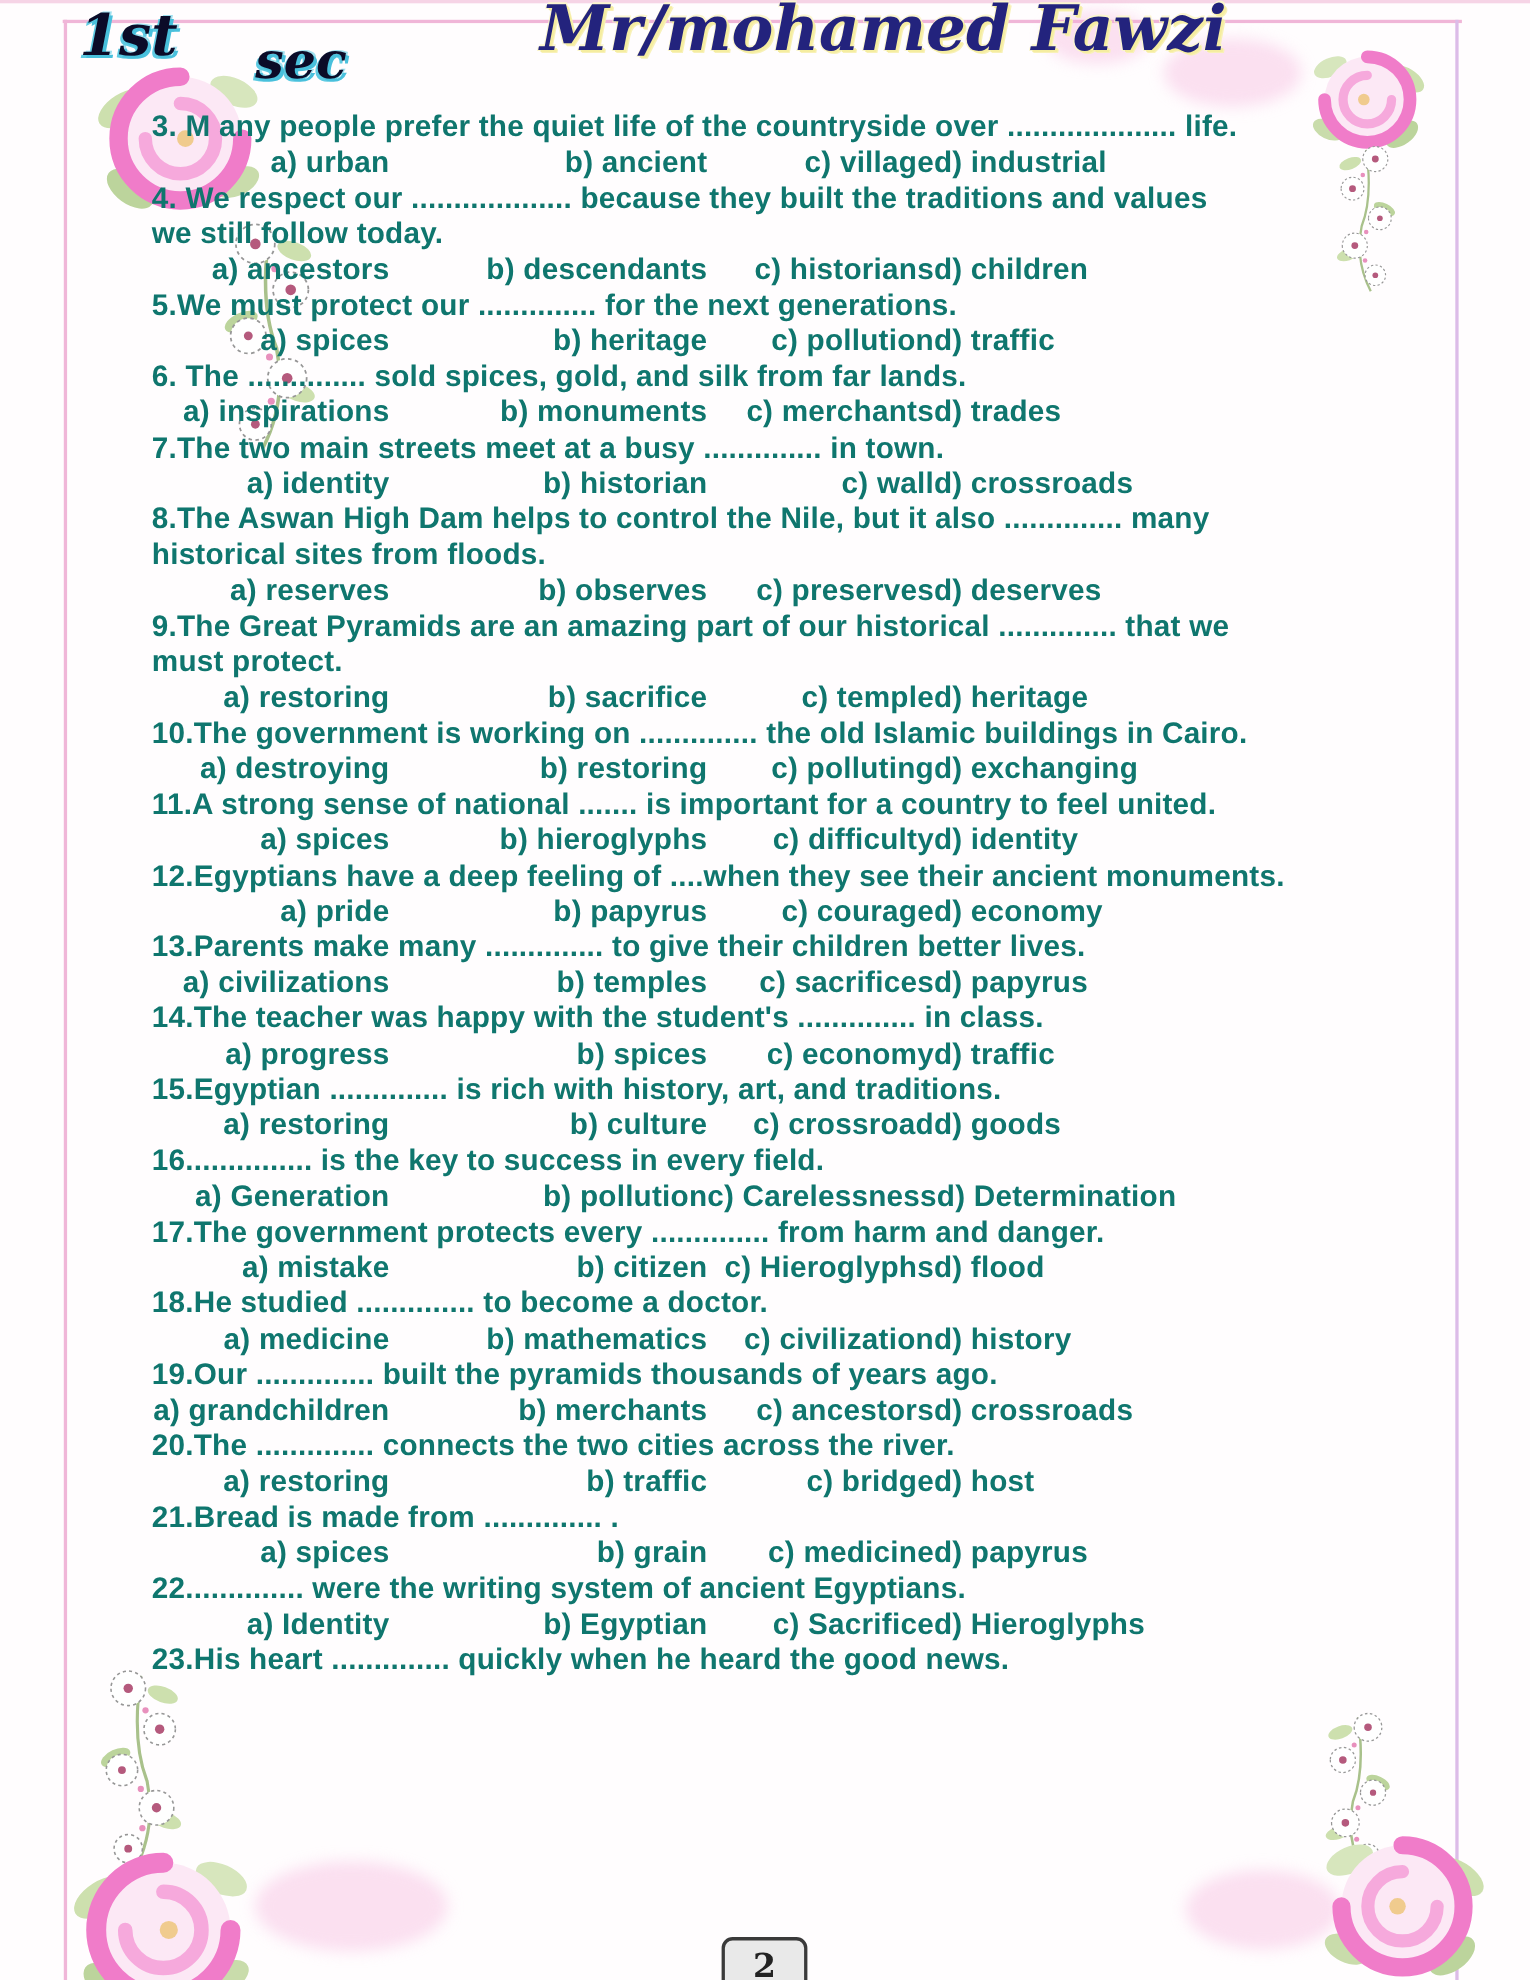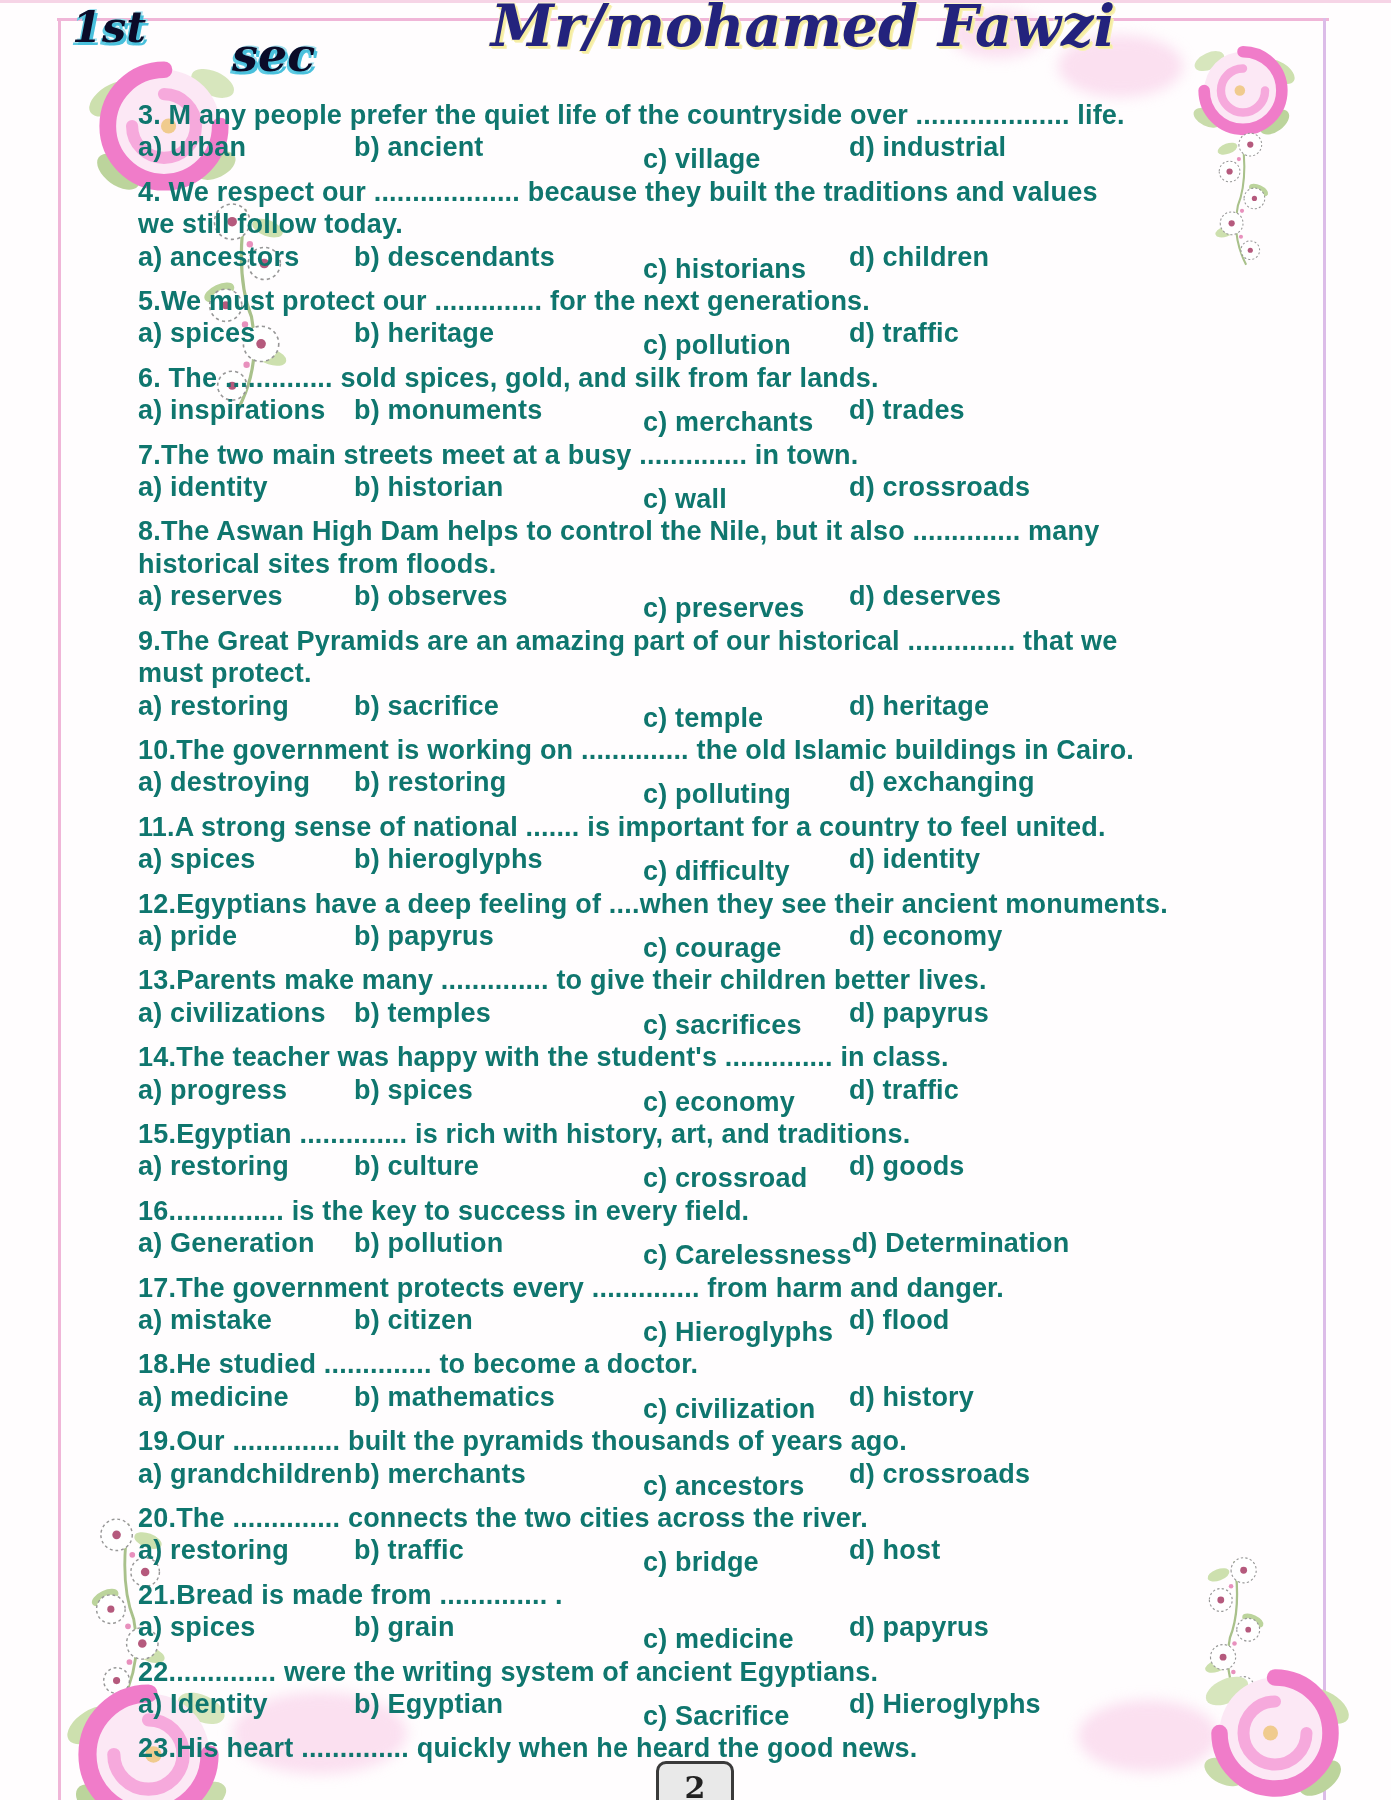--- a/index.html
+++ b/index.html
@@ -9,42 +9,42 @@
     font-family:"Liberation Sans","DejaVu Sans",sans-serif;
   }
   
   .frame{position:absolute;background:#f0b6d8;z-index:1;}
   .frame-topedge{left:0;top:0;width:1391px;height:3px;background:#f6d4e6;}
   .frame-top{left:57px;top:18px;width:1272px;height:3px;}
   .frame-left{left:58px;top:18px;width:3px;height:1782px;}
   .frame-right{left:1323px;top:18px;width:3px;height:1782px;background:#dcbce8;}
   
   .sec-label{position:absolute;z-index:5;color:#0b0b28;font-family:"DejaVu Serif","Liberation Serif",serif;font-style:italic;font-weight:bold;}
-  .sec1{position:absolute;left:72px;top:2px;font-size:43px;
+  .sec1{position:absolute;left:72px;top:2px;font-size:52px;
         text-shadow:3px 3px 0 #49c0dc,-2px 3px 0 #5ecae2,2px -1px 0 #9fe0ef;}
   .sec2{position:absolute;left:200px;top:28px;font-size:46px;
         text-shadow:3px 3px 0 #49c0dc,-2px 3px 0 #5ecae2,2px -1px 0 #9fe0ef;margin-left:32px;}
   .title{
     position:absolute;left:0;right:0;top:-8px;margin:0;z-index:5;
     text-align:center;padding-left:215px;
     font-family:"DejaVu Serif","Liberation Serif",serif;font-style:italic;font-weight:bold;
     font-size:57px;color:#23237d;
     text-shadow:2px 2px 0 #f5eda0,3px 3px 0 #f8f1b8,-1px 1px 0 #fbf6cf,1px -1px 0 #fbf6cf;
   }
   
   .content{
     position:absolute;left:138px;top:99px;width:1250px;z-index:4;
     color:#0f766e;font-weight:700;font-size:27px;line-height:32.4px;letter-spacing:.2px;
   }
   .q-text{white-space:pre;}
-  .options{display:flex;}
+  .options{display:flex;text-align:right;}
   .opt{white-space:nowrap;}
   .opt:nth-child(1){min-width:216px;}
   .opt:nth-child(2){min-width:289px;}
-  .opt:nth-child(3){min-width:206px;margin-top:12px;}
+  .opt:nth-child(3){min-width:206px;}
   
   .page-num-box{
     position:absolute;left:656px;top:1761px;width:78px;height:54px;z-index:6;
     background:#e9e9e9;border:3px solid #3a3a3a;border-radius:10px;
     text-align:center;padding-top:6px;box-sizing:border-box;
     font-family:"DejaVu Serif","Liberation Serif",serif;font-weight:bold;font-size:30px;color:#222;
   }
   
   .deco{position:absolute;z-index:2;}
   .blob{position:absolute;z-index:1;border-radius:50%;background:rgba(244,170,215,.35);filter:blur(7px);}

